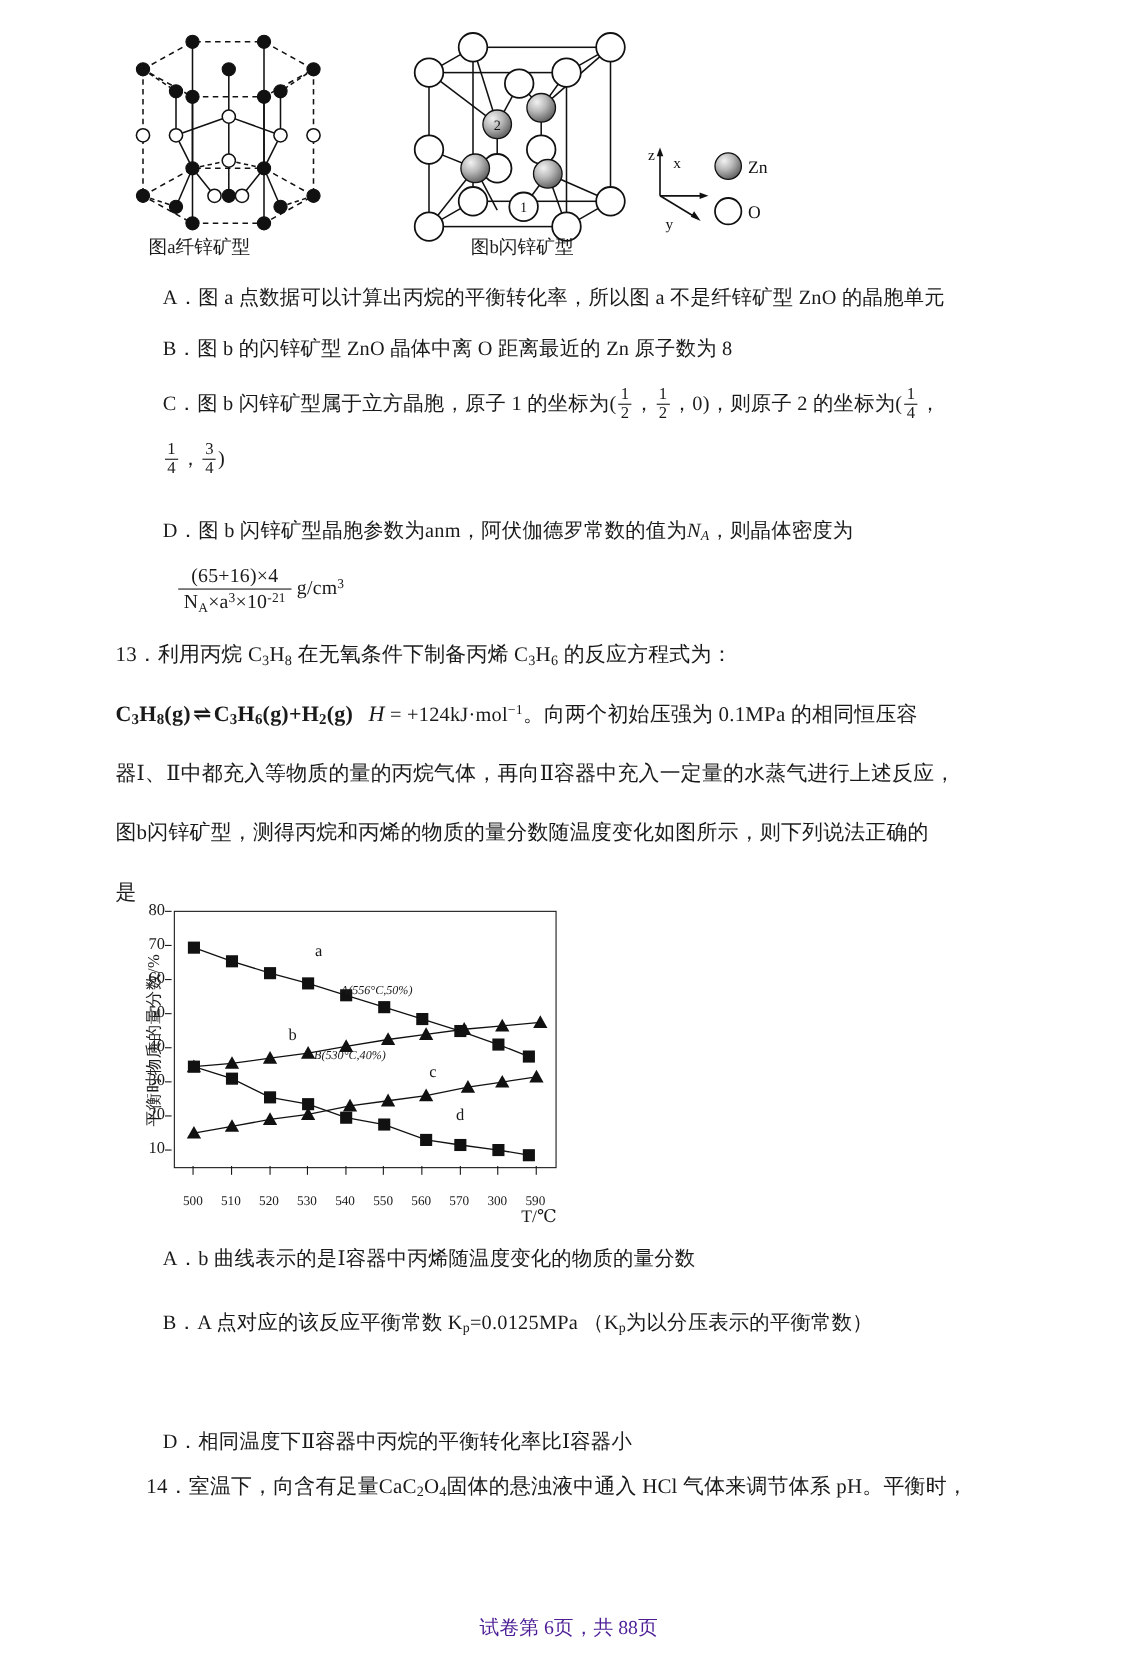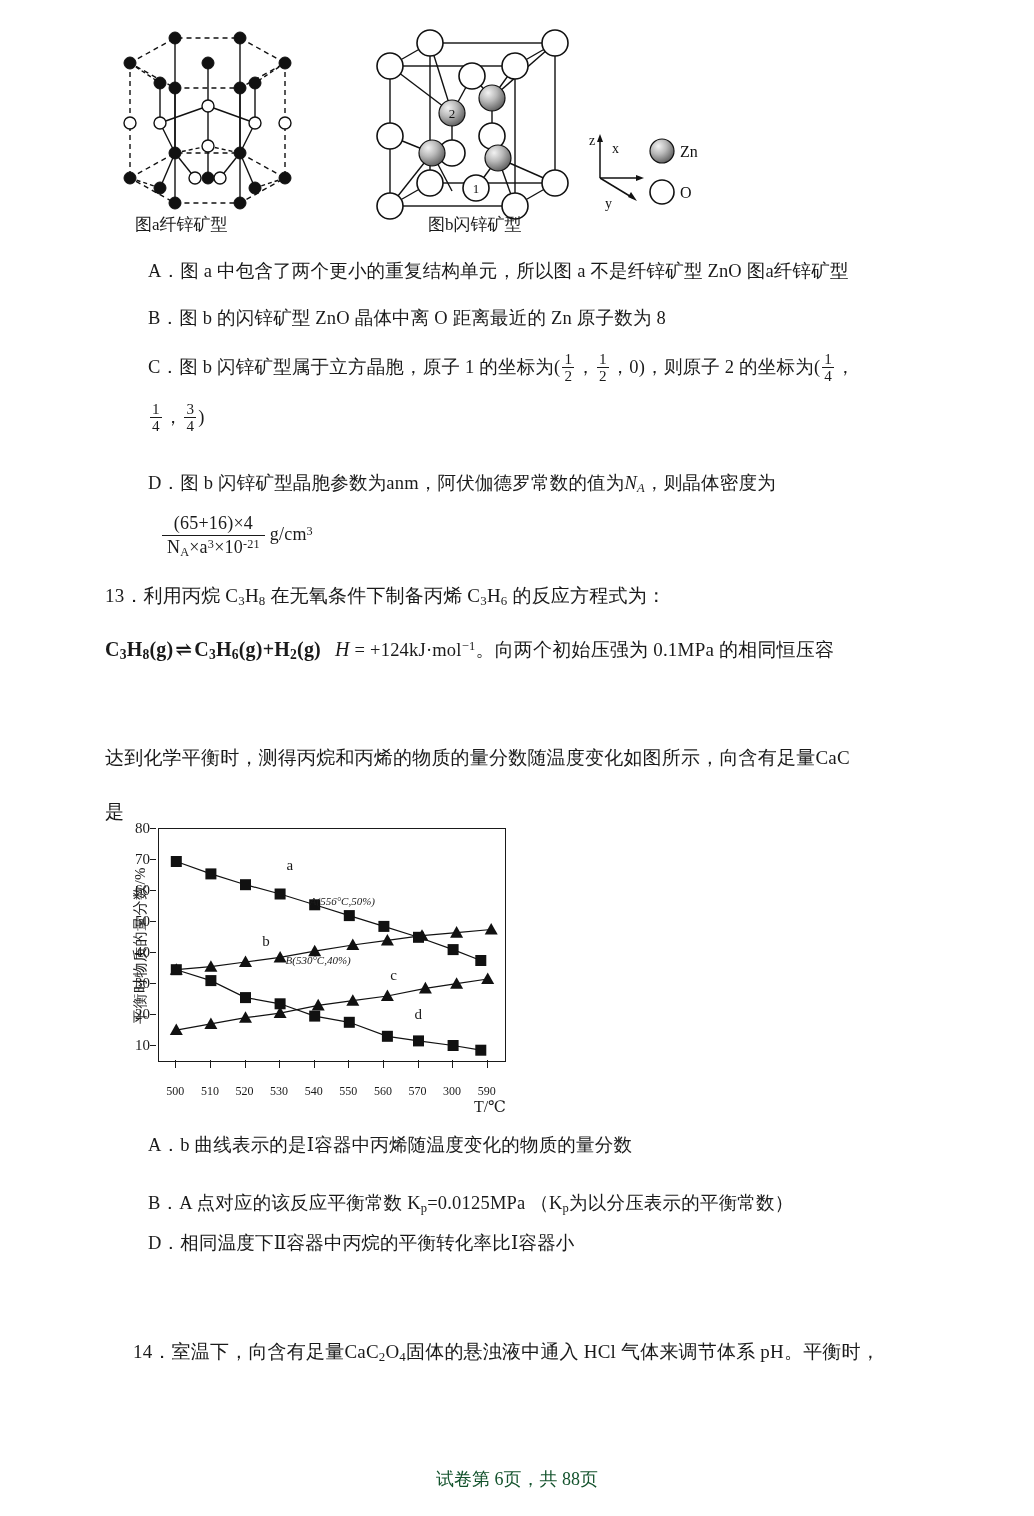--- a/index.html
+++ b/index.html
@@ -148,21 +148,21 @@
   }
 
   
   .footer {
     position: absolute;
     left: 0;
     right: 0;
     top: 1467px;
     text-align: center;
     font-size: 18px;
-    color: #14532d;
+    color: #4c1d95;
   }
 </style>
 </head>
 <body>
 
 <div class="page">
 
   <div class="figures">
     <svg width="600" height="215" viewBox="0 0 600 215">
 
@@ -312,21 +312,21 @@
       <circle cx="562" cy="174" r="12" fill="#fff" stroke="#111" stroke-width="1.6"></circle>
       <text x="580" y="180" font-size="16" fill="#111" font-family="Liberation Serif, serif">O</text>
     </svg>
   </div>
 
   <div class="fig-captions">
     <span class="cap-a">图a纤锌矿型</span>
     <span class="cap-b">图b闪锌矿型</span>
   </div>
 
-  <div class="opt" style="left:148px; top:258px;">A．图 a 中包含了两个更小的重复结构单元，所以图 a 不是纤锌矿型 ZnO 图a纤锌矿型</div>
+  <div class="opt" style="left:148px; top:258px;">A．图 a 点数据可以计算出丙烷的平衡转化率，所以图 a 不是纤锌矿型 ZnO 的晶胞单元</div>
 
   <div class="opt" style="left:148px; top:305px;">B．图 b 的闪锌矿型 ZnO 晶体中离 O 距离最近的 Zn 原子数为 8</div>
 
   <div class="opt" style="left:148px; top:352px;">
     <span>C．图 b 闪锌矿型属于立方晶胞，原子 1 的坐标为(</span><span class="frac"><span class="num">1</span><span class="den">2</span></span><span>，</span><span class="frac"><span class="num">1</span><span class="den">2</span></span><span>，0)，则原子 2 的坐标为(</span><span class="frac"><span class="num">1</span><span class="den">4</span></span><span>，</span>
   </div>
 
   <div class="opt" style="left:148px; top:402px;">
     <span class="frac"><span class="num">1</span><span class="den">4</span></span><span>，</span><span class="frac"><span class="num">3</span><span class="den">4</span></span><span>)</span>
   </div>
@@ -343,21 +343,22 @@
   </div>
 
   <div class="para" style="left:105px; top:581px;">
     <span>13．利用丙烷 C</span><sub>3</sub><span>H</span><sub>8</sub><span> 在无氧条件下制备丙烯 C</span><sub>3</sub><span>H</span><sub>6</sub><span> 的反应方程式为：</span>
   </div>
 
   <div class="para" style="left:105px; top:633px; font-size:20px;">
     <span class="bold"><span>C</span><sub>3</sub><span>H</span><sub>8</sub><span>(g)</span><span style="padding:0 2px;">⇌</span><span>C</span><sub>3</sub><span>H</span><sub>6</sub><span>(g)</span><span>+</span><span>H</span><sub>2</sub><span>(g)</span></span><span style="padding-left:14px;" class="ital">H</span><span style="padding-left:5px; font-size:18.5px;"><span>= +124kJ·mol</span><sup>−1</sup></span><span style="font-size:19px;">。向两个初始压强为 0.1MPa 的相同恒压容</span>
   </div>
 
-  <div class="para" style="left:105px; top:743px;">达到化学平衡时，测得丙烷和丙烯的物质的量分数随温度变化如图所示，向含有足量CaC</div>
+  <div class="para" style="left:105px; top:689px;">器Ⅰ、Ⅱ中都充入等物质的量的丙烷气体，再向Ⅱ容器中充入一定量的水蒸气进行上述反应，</div>
+  <div class="para" style="left:105px; top:743px;">图b闪锌矿型，测得丙烷和丙烯的物质的量分数随温度变化如图所示，则下列说法正确的</div>
   <div class="para" style="left:105px; top:797px;">是</div>
 
   <div class="chart-wrap">
     <div class="ylabel">平衡时物质的量分数/%</div>
     <div class="yticks">
         <div class="ytick" style="top: 216.533px;">10</div>
         <div style="position: absolute; right: -6px; width: 6px; height: 0px; border-top: 1.3px solid rgb(26, 26, 26); top: 216.533px;"></div>
         <div class="ytick" style="top: 185.6px;">20</div>
         <div style="position: absolute; right: -6px; width: 6px; height: 0px; border-top: 1.3px solid rgb(26, 26, 26); top: 185.6px;"></div>
         <div class="ytick" style="top: 154.667px;">30</div>
@@ -454,21 +455,21 @@
     <div class="xlabel">T/℃</div>
   </div>
 
   <div class="opt" style="left:148px; top:1132px;">A．b 曲线表示的是Ⅰ容器中丙烯随温度变化的物质的量分数</div>
 
   <div class="opt" style="left:148px; top:1190px;">
     <span>B．A 点对应的该反应平衡常数 K</span><sub>p</sub><span>=0.0125MPa  （K</span><sub>p</sub><span>为以分压表示的平衡常数）</span>
   </div>
 
 
-  <div class="opt" style="left:148px; top:1230px;">D．相同温度下Ⅱ容器中丙烷的平衡转化率比Ⅰ容器小</div>
+  <div class="opt" style="left:148px; top:1298px;">D．相同温度下Ⅱ容器中丙烷的平衡转化率比Ⅰ容器小</div>
 
   <div class="para" style="left:105px; top:1337px;margin-left:28px;">
     <span>14．室温下，向含有足量CaC</span><sub>2</sub><span>O</span><sub>4</sub><span>固体的悬浊液中通入 HCl 气体来调节体系 pH。平衡时，</span>
   </div>
 
   <div class="footer">试卷第 6页，共 88页</div>
 
 </div>
 
 </body></html>

